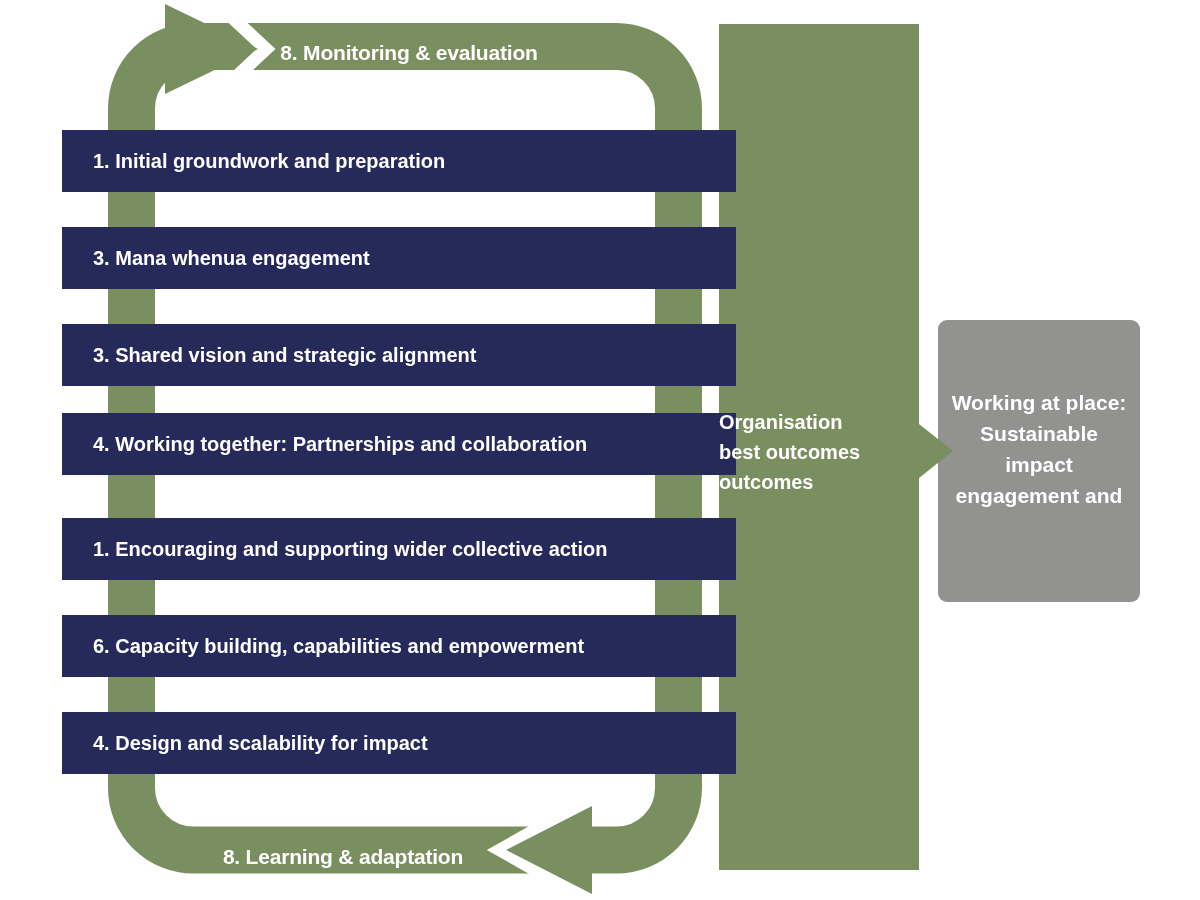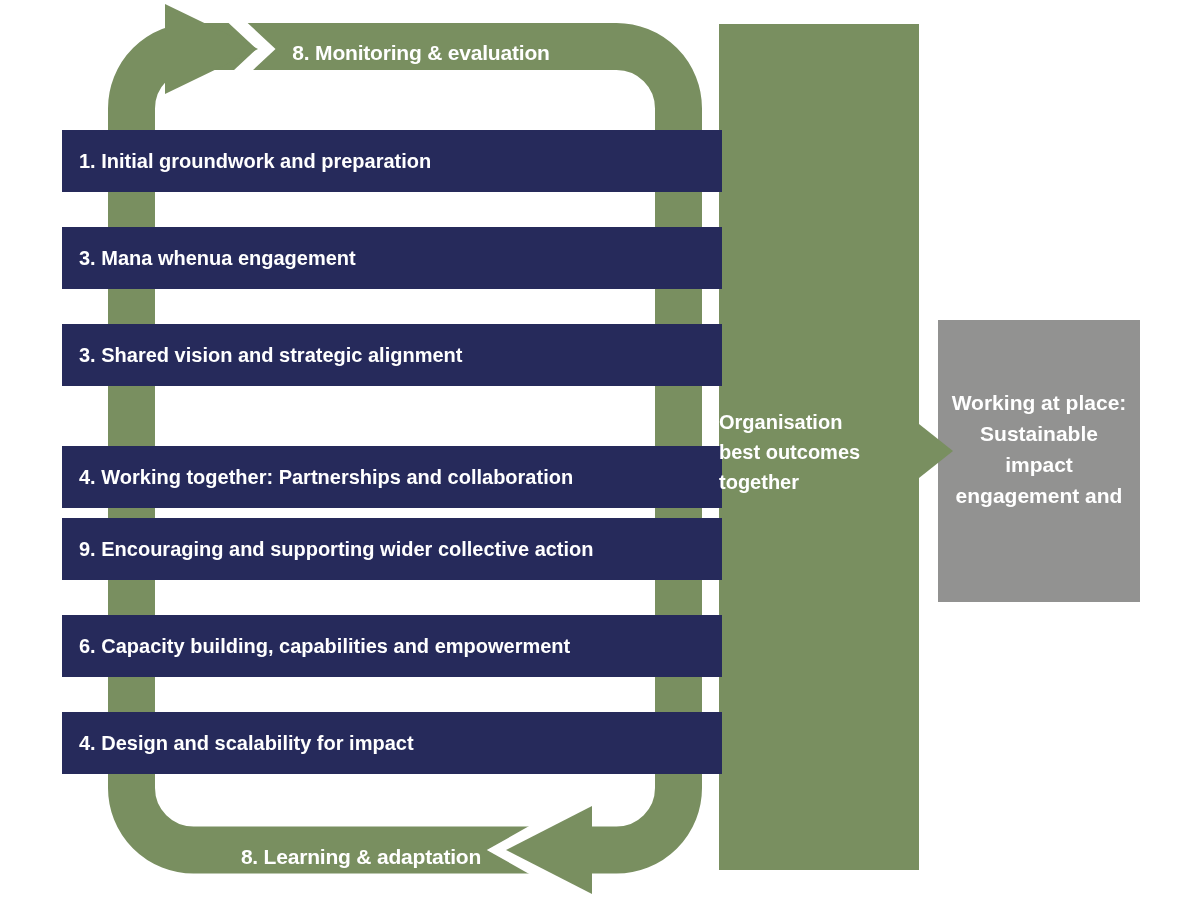--- a/index.html
+++ b/index.html
@@ -7,39 +7,39 @@
     position:relative;width:1200px;height:900px;background:var(--background,#ffffff);
     overflow:hidden;font-family:"Liberation Sans",sans-serif;font-weight:bold;
   }
   svg.graphic{position:absolute;left:0;top:0;z-index:1;}
   .ring{fill:none;stroke:var(--green,#798F60);stroke-width:47px;}
   .green-fill{fill:var(--green,#798F60);}
   .chevron{fill:none;stroke:#ffffff;stroke-width:13px;}
   .result-box{
     position:absolute;left:938px;top:320px;width:202px;height:282px;
     background:var(--gray,#929291);z-index:0;
-    display:flex;align-items:center;justify-content:center;
+    display:flex;align-items:center;justify-content:center;border-radius:9px;
   }
   .result-text{
     color:#ffffff;font-size:21px;line-height:31px;text-align:center;
     transform:translateY(-12px);
   }
   .bar{
     position:absolute;left:62px;width:643px;height:62px;
     background:var(--navy,#262A5B);color:#ffffff;
-    display:flex;align-items:center;padding-left:17px;
+    display:flex;align-items:center;padding-left:31px;
     font-size:20px;z-index:3;
   }
   .loop-label{
     position:absolute;color:#ffffff;font-size:21px;z-index:3;
     display:flex;align-items:center;justify-content:center;
     letter-spacing:-0.2px;
   }
-  .loop-label.top{left:280px;top:23px;width:282px;height:59px;}
-  .loop-label.bottom{left:222px;top:826px;width:278px;height:62px;}
+  .loop-label.top{left:268px;top:23px;width:282px;height:59px;}
+  .loop-label.bottom{left:204px;top:826px;width:278px;height:62px;}
   .col-label{
     position:absolute;left:719px;top:407px;width:200px;z-index:3;
     color:#ffffff;font-size:20px;line-height:30px;text-align:left;
   }
 </style>
 </head>
 <body>
 
 <div class="stage">
 
@@ -63,27 +63,27 @@
     <polyline class="chevron" points="222,8 266,49 205,106"></polyline>
     <polygon class="green-fill" points="165,4 258,49 165,94"></polygon>
 
     <polyline class="chevron" points="592,798 500,850 592,902"></polyline>
     <polygon class="green-fill" points="592,806 506,850 592,894"></polygon>
   </svg>
 
   <div class="bar" style="top:130px">1. Initial groundwork and preparation</div>
   <div class="bar" style="top:227px">3. Mana whenua engagement</div>
   <div class="bar" style="top:324px">3. Shared vision and strategic alignment</div>
-  <div class="bar" style="top:446px">4. Working together: Partnerships and collaboration</div>
-  <div class="bar" style="top:518px">9. Encouraging and supporting wider collective action</div>
+  <div class="bar" style="top:413px">4. Working together: Partnerships and collaboration</div>
+  <div class="bar" style="top:518px">1. Encouraging and supporting wider collective action</div>
   <div class="bar" style="top:615px">6. Capacity building, capabilities and empowerment</div>
   <div class="bar" style="top:712px">4. Design and scalability for impact</div>
 
   <div class="loop-label top">8. Monitoring &amp; evaluation</div>
   <div class="loop-label bottom">8. Learning &amp; adaptation</div>
 
   <div class="col-label">
     <div>Organisation</div>
     <div>best outcomes</div>
-    <div>together</div>
+    <div>outcomes</div>
   </div>
 
 </div>
 
 </body></html>

